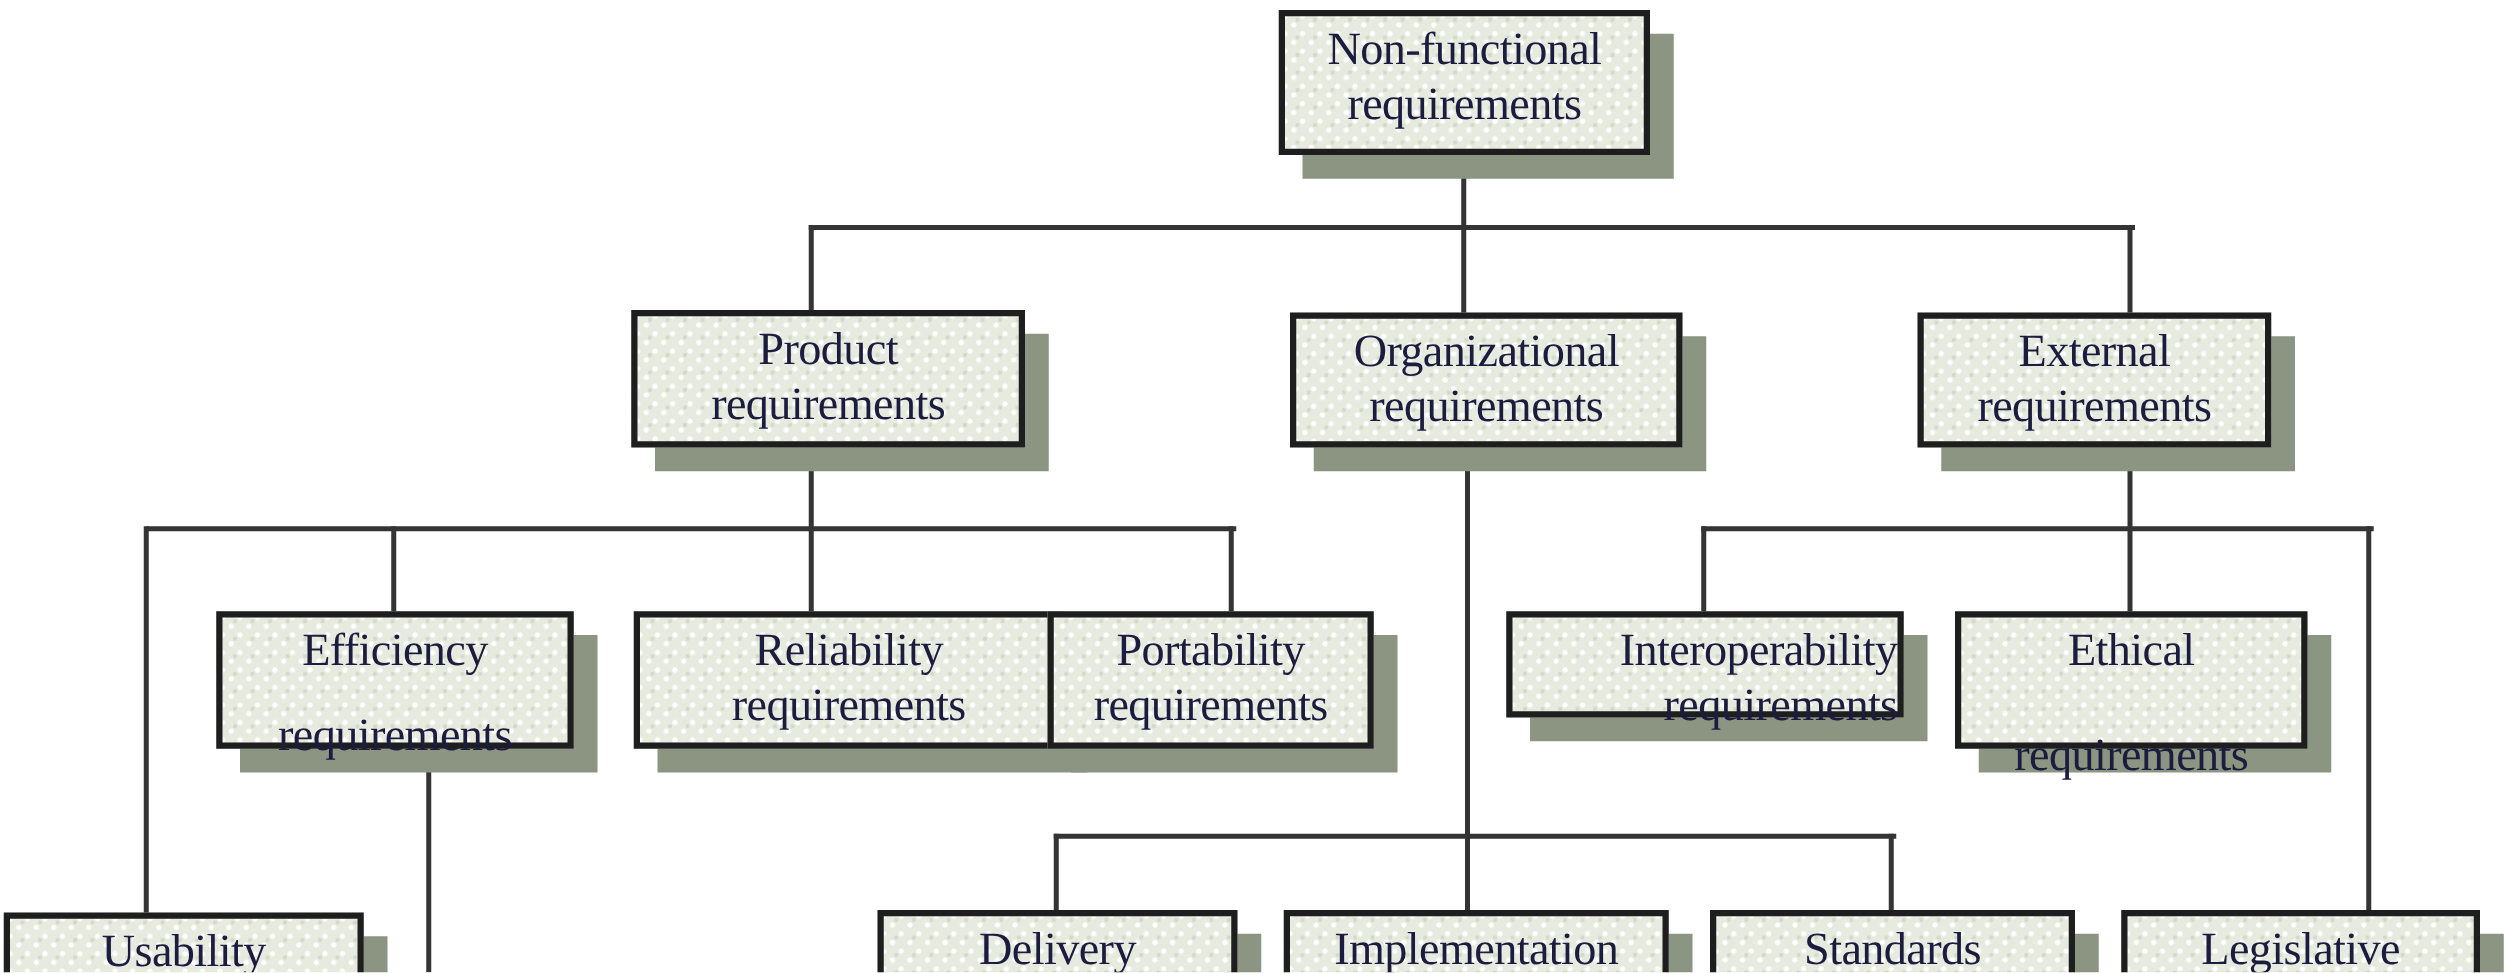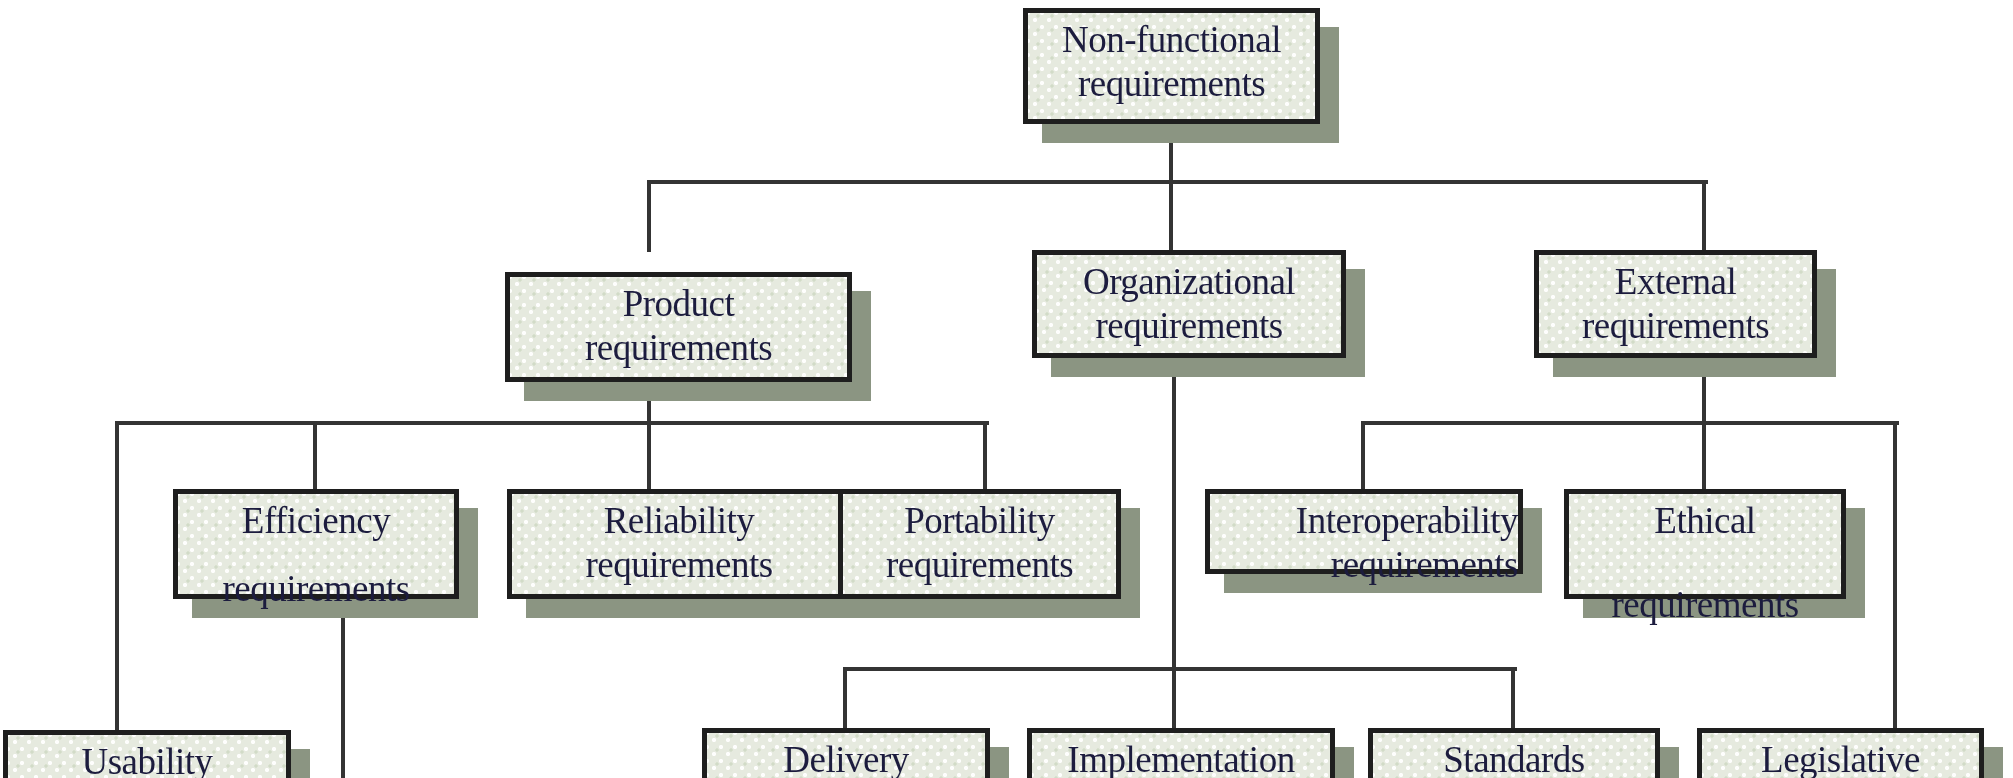--- a/index.html
+++ b/index.html
@@ -62,41 +62,41 @@
     <div class="seg" style="left: 1511px; top: 667px; width: 4px; height: 65px; background: rgb(52, 52, 52);"></div>
     <div class="seg" style="left: 1702px; top: 356px; width: 4px; height: 137px; background: rgb(52, 52, 52);"></div>
     <div class="seg" style="left: 1361px; top: 421px; width: 538px; height: 4px; background: rgb(52, 52, 52);"></div>
     <div class="seg" style="left: 1361px; top: 421px; width: 4px; height: 72px; background: rgb(52, 52, 52);"></div>
     <div class="seg" style="left: 1893px; top: 421px; width: 4px; height: 311px; background: rgb(52, 52, 52);"></div>
     <div class="seg" style="left: 341px; top: 597px; width: 4px; height: 181px; background: rgb(52, 52, 52);"></div>
     <div class="node" style="left: 1023px; top: 8px; width: 297px; height: 116px;">
       <div class="node-line">Non-functional</div>
       <div class="node-line">requirements</div>
     </div>
-    <div class="node" style="left: 505px; top: 248px; width: 347px; height: 110px; margin-top: 24px;">
+    <div class="node" style="left: 505px; top: 248px; width: 315px; height: 110px;">
       <div class="node-line">Product</div>
       <div class="node-line">requirements</div>
     </div>
     <div class="node" style="left: 1032px; top: 250px; width: 314px; height: 108px;">
       <div class="node-line">Organizational</div>
       <div class="node-line">requirements</div>
     </div>
     <div class="node" style="left: 1534px; top: 250px; width: 283px; height: 108px;">
       <div class="node-line">External</div>
       <div class="node-line">requirements</div>
     </div>
     <div class="node" style="left: 173px; top: 489px; width: 286px; height: 110px; gap: 24px;">
       <div class="node-line">Efficiency</div>
       <div class="node-line">requirements</div>
     </div>
     <div class="node" style="left: 507px; top: 489px; width: 344px; height: 110px;">
       <div class="node-line">Reliability</div>
       <div class="node-line">requirements</div>
     </div>
-    <div class="node" style="left: 838px; top: 489px; width: 283px; height: 110px;">
+    <div class="node" style="left: 838px; top: 489px; width: 261px; height: 110px;">
       <div class="node-line">Portability</div>
       <div class="node-line">requirements</div>
     </div>
     <div class="node" style="left: 1205px; top: 489px; width: 318px; height: 85px; align-items: flex-end;">
       <div class="node-line">Interoperability</div>
       <div class="node-line">requirements</div>
     </div>
     <div class="node" style="left: 1564px; top: 489px; width: 282px; height: 110px; gap: 40px;">
       <div class="node-line">Ethical</div>
       <div class="node-line">requirements</div>

